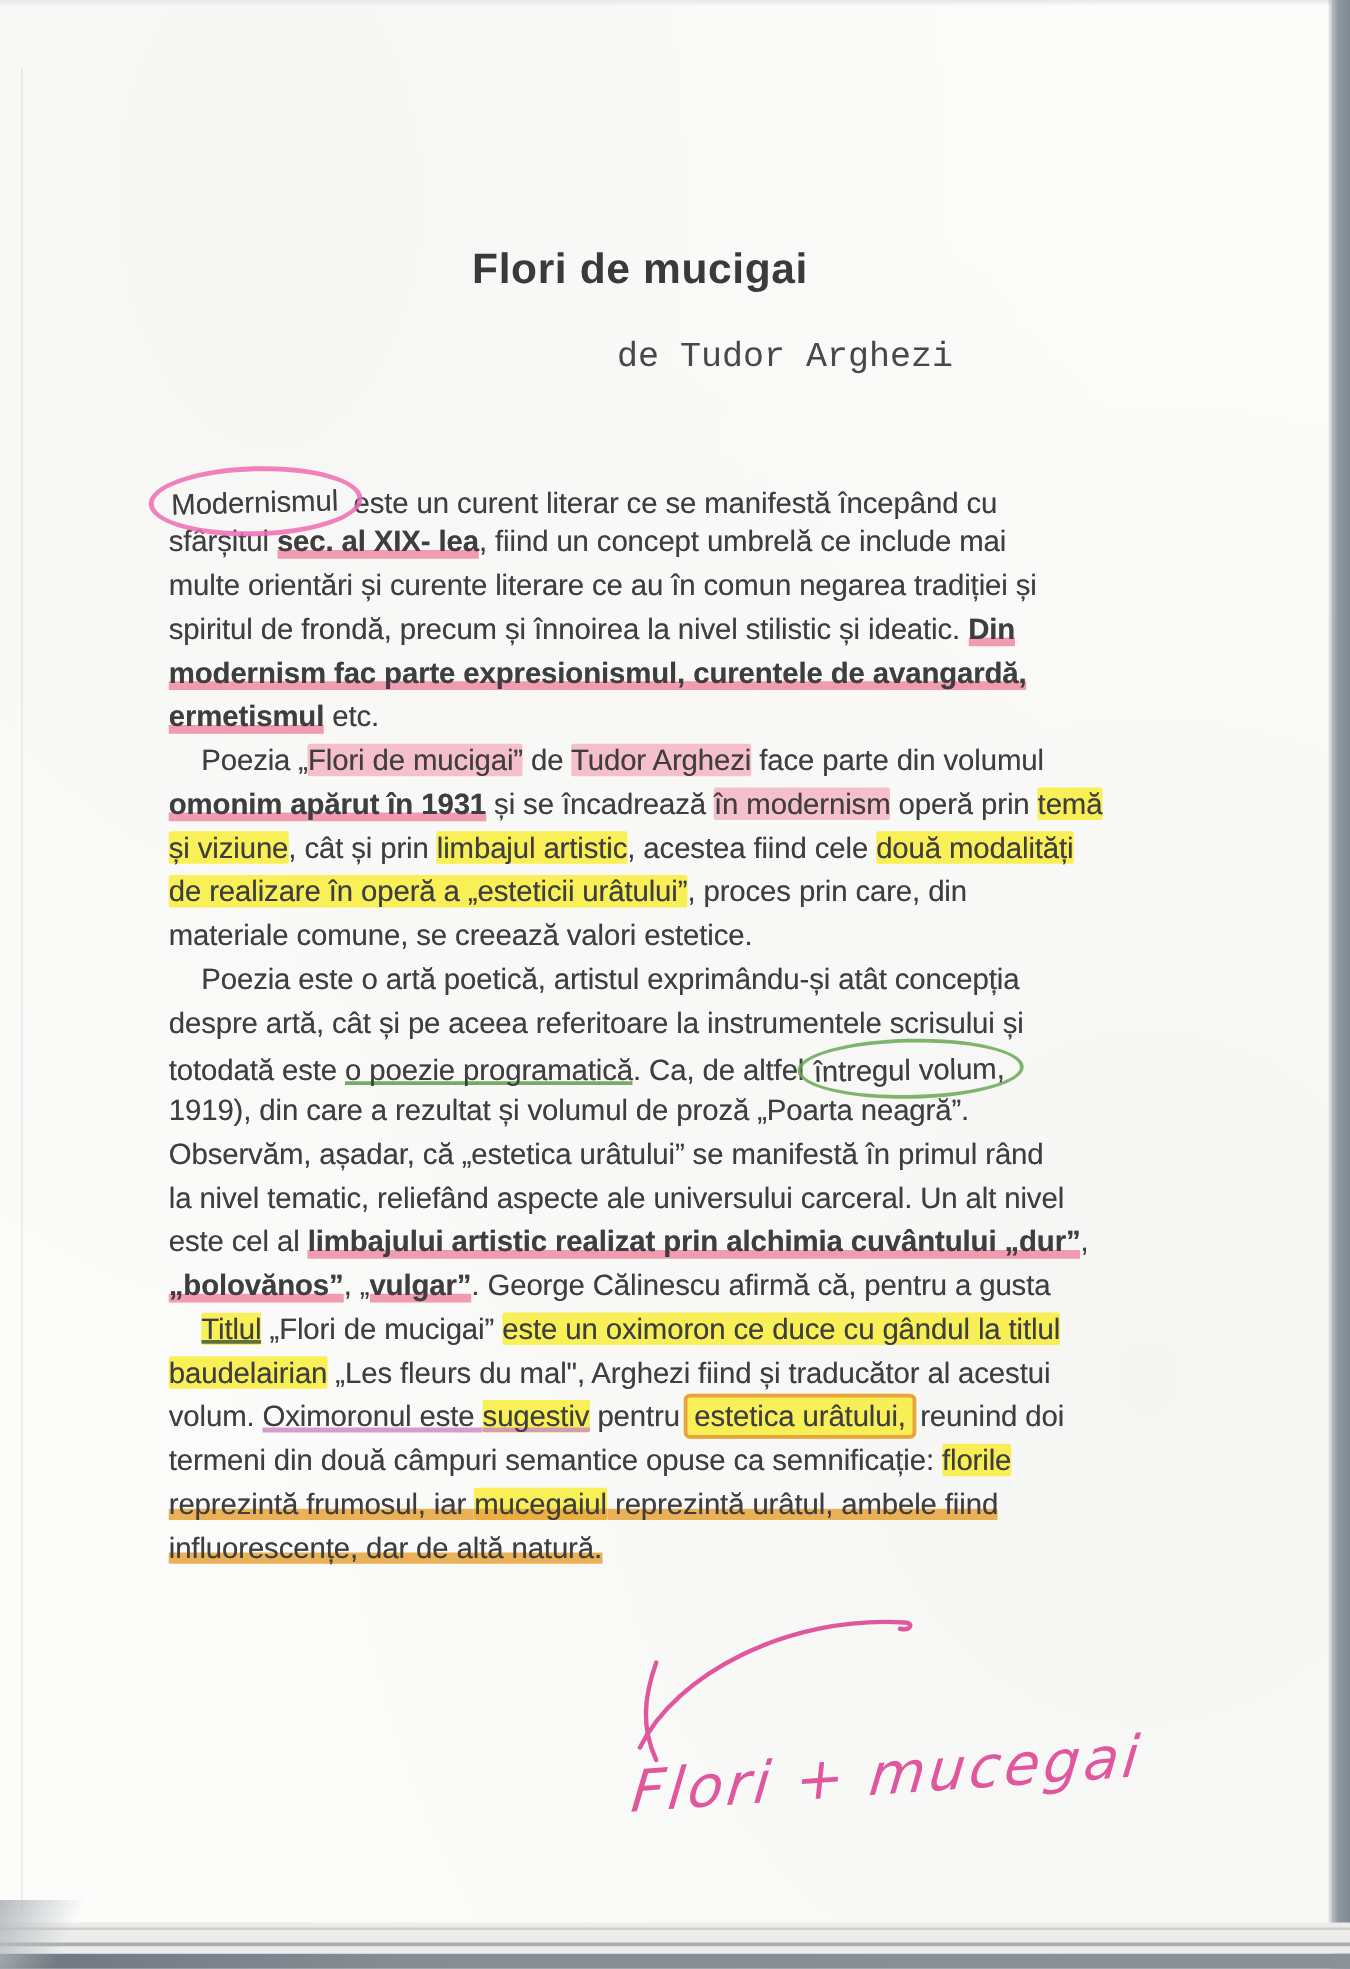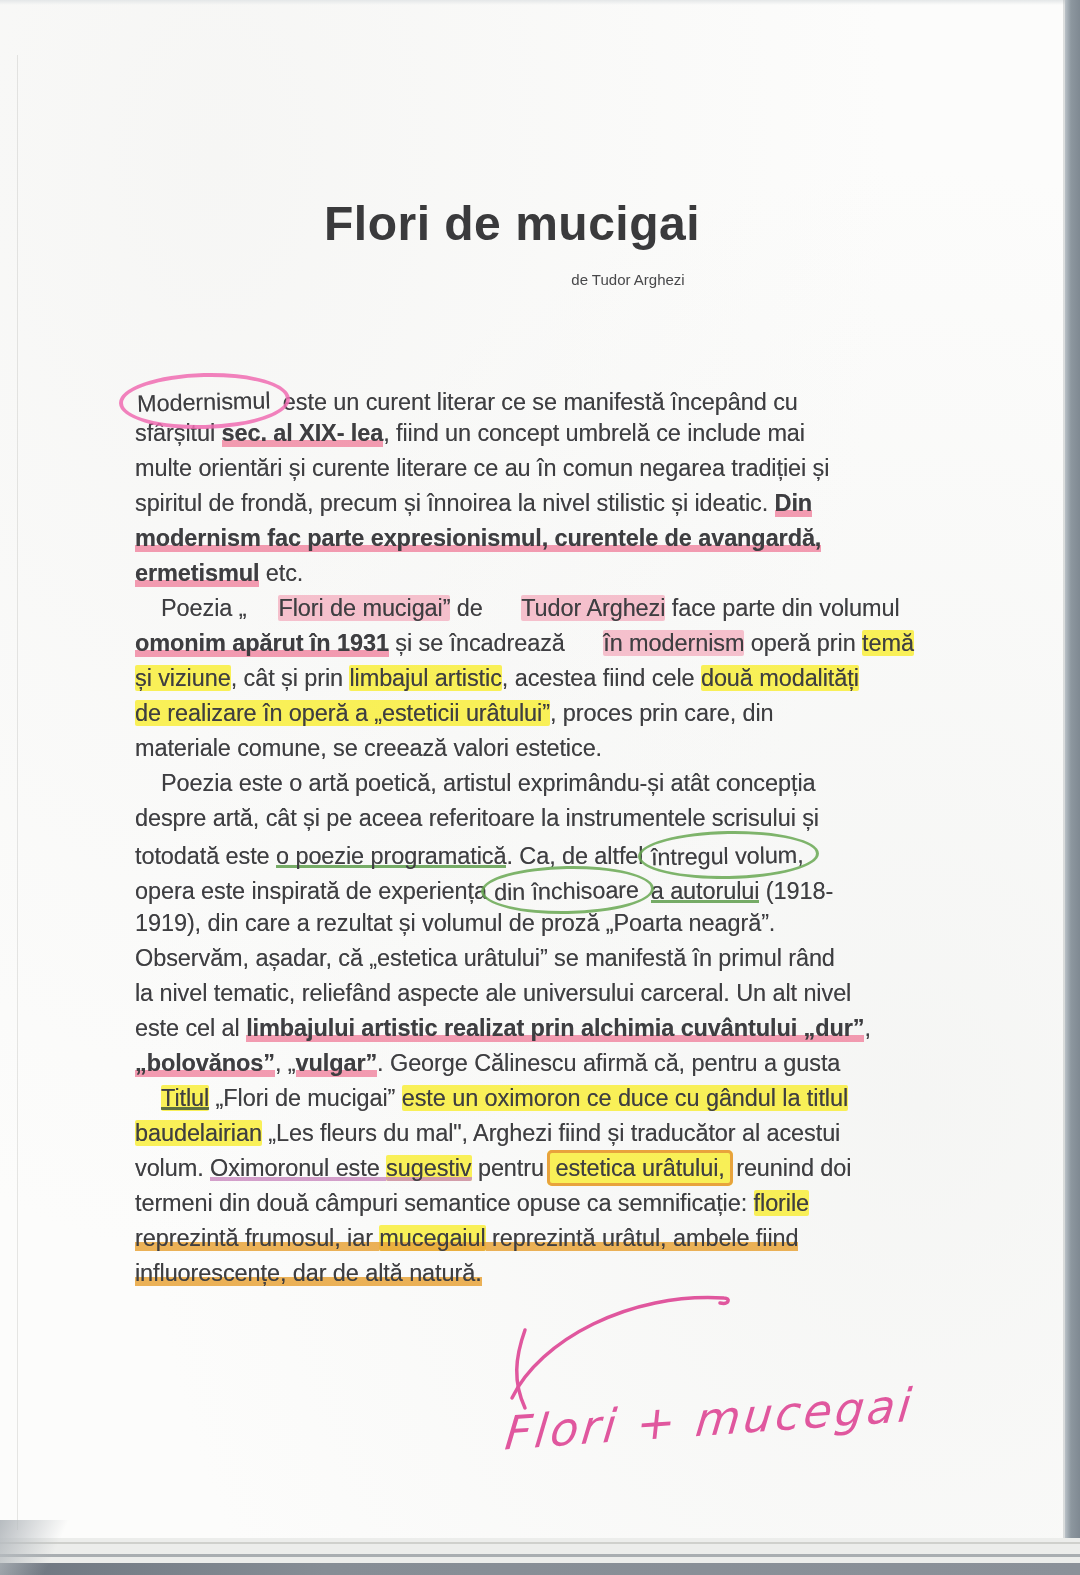--- a/index.html
+++ b/index.html
@@ -24,41 +24,41 @@
   .edge-bottom-soft{position:absolute;left:0;right:0;top:1538px;height:25px;background:#ecedeb;}
   .edge-bottom-line1{position:absolute;left:0;right:0;top:1542px;height:2px;background:#cfd0cc;}
   .edge-bottom-line2{position:absolute;left:0;right:0;top:1554px;height:3px;background:#a9aeb1;}
   .edge-bottom-band{position:absolute;left:0;right:0;top:1563px;bottom:0;background:linear-gradient(90deg,#6e7680,#868d95 30%,#8b9199);}
   .edge-bottom-corner{position:absolute;left:0;top:1520px;width:90px;height:55px;
     background:linear-gradient(115deg,#b7bcc0 0%,rgba(230,230,228,0) 60%);}
 
   
   .title{
     position:absolute;top:196px;left:512px;transform:translateX(-50%);
-    margin:0;font-size:48px;font-weight:700;letter-spacing:.5px;color:#3a3a3c;
+    margin:0;font-size:34px;font-weight:700;letter-spacing:.5px;color:#3a3a3c;
     white-space:nowrap;
   }
   .subtitle{
     position:absolute;top:271px;left:628px;transform:translateX(-50%);
-    font-size:15px;color:#48484a;white-space:nowrap;
+    font-size:28px;color:#48484a;white-space:nowrap;font-family:Liberation Mono, monospace;
   }
 
   
   .docbody{
     position:absolute;left:135px;top:381px;width:800px;
     font-size:23.5px;line-height:35px;color:#3e3e41;
     letter-spacing:-0.1px;
     text-shadow:0 0 .5px rgba(62,62,65,.55);
   }
   .paragraph{margin:0;}
   .line{white-space:nowrap;height:35px;}
   .indent .line:first-child{text-indent:26px;}
 
   
-  .hl-pink{background-color:rgba(243,146,169,.55);border-radius:2px;margin-left:32px;}
+  .hl-pink{background-color:rgba(243,146,169,.55);border-radius:2px;}
   .hl-yellow{background-color:rgba(248,237,42,.78);border-radius:2px;}
 
   
   .ul-pink{background-image:linear-gradient(rgba(240,128,156,.78),rgba(240,128,156,.78));
     background-repeat:no-repeat;background-size:100% 7px;background-position:0 97%;padding-bottom:2px;font-weight:bold;}
   .ul-green{background-image:linear-gradient(rgba(95,158,77,.85),rgba(95,158,77,.85));
     background-repeat:no-repeat;background-size:100% 3px;background-position:0 96%;text-align:right;}
   .ul-orange{background-image:linear-gradient(rgba(232,164,58,.85),rgba(232,164,58,.85));
     background-repeat:no-repeat;background-size:100% 9px;background-position:0 100%;}
   .ul-dark{background-image:linear-gradient(rgba(77,97,62,.9),rgba(77,97,62,.9));
@@ -104,21 +104,20 @@
         <div class="line"><span>Poezia „</span><span class="hl-pink">Flori de mucigai”</span><span> de </span><span class="hl-pink">Tudor Arghezi</span><span> face parte din volumul</span></div>
         <div class="line"><span class="ul-pink">omonim apărut în 1931</span><span> și se încadrează </span><span class="hl-pink">în modernism</span><span> operă prin </span><span class="hl-yellow">temă</span></div>
         <div class="line"><span class="hl-yellow">și viziune</span><span>, cât și prin </span><span class="hl-yellow">limbajul artistic</span><span>, acestea fiind cele </span><span class="hl-yellow">două modalități</span></div>
         <div class="line"><span class="hl-yellow">de realizare în operă a „esteticii urâtului”</span><span>, proces prin care, din</span></div>
         <div class="line"><span>materiale comune, se creează valori estetice.</span></div>
       </div>
       <div class="paragraph indent">
         <div class="line"><span>Poezia este o artă poetică, artistul exprimându-și atât concepția</span></div>
         <div class="line"><span>despre artă, cât și pe aceea referitoare la instrumentele scrisului și</span></div>
         <div class="line"><span>totodată este </span><span class="ul-green">o poezie programatică</span><span>. Ca, de altfel </span><span class="circle-green">întregul volum,</span></div>
-        <div class="line"><span>opera este inspirată de experiența </span><span class="circle-green">din închisoare</span><span> </span><span class="ul-green">a autorului</span><span> (1918-</span></div>
         <div class="line"><span>1919), din care a rezultat și volumul de proză „Poarta neagră”.</span></div>
         <div class="line"><span>Observăm, așadar, că „estetica urâtului” se manifestă în primul rând</span></div>
         <div class="line"><span>la nivel tematic, reliefând aspecte ale universului carceral. Un alt nivel</span></div>
         <div class="line"><span>este cel al </span><span class="ul-pink">limbajului artistic realizat prin alchimia cuvântului „dur”</span><span>,</span></div>
         <div class="line"><span class="ul-pink">„bolovănos”</span><span>, „</span><span class="ul-pink">vulgar”</span><span>. George Călinescu afirmă că, pentru a gusta</span></div>
       </div>
       <div class="paragraph indent">
         <div class="line"><span class="hl-yellow ul-dark">Titlul</span><span> „Flori de mucigai” </span><span class="hl-yellow">este un oximoron ce duce cu gândul la titlul</span></div>
         <div class="line"><span class="hl-yellow">baudelairian</span><span> „Les fleurs du mal", Arghezi fiind și traducător al acestui</span></div>
         <div class="line"><span>volum. </span><span class="ul-purple">Oximoronul este </span><span class="hl-yellow ul-purple">sugestiv</span><span> pentru </span><span class="hl-yellow box-orange">estetica urâtului,</span><span> reunind doi</span></div>

